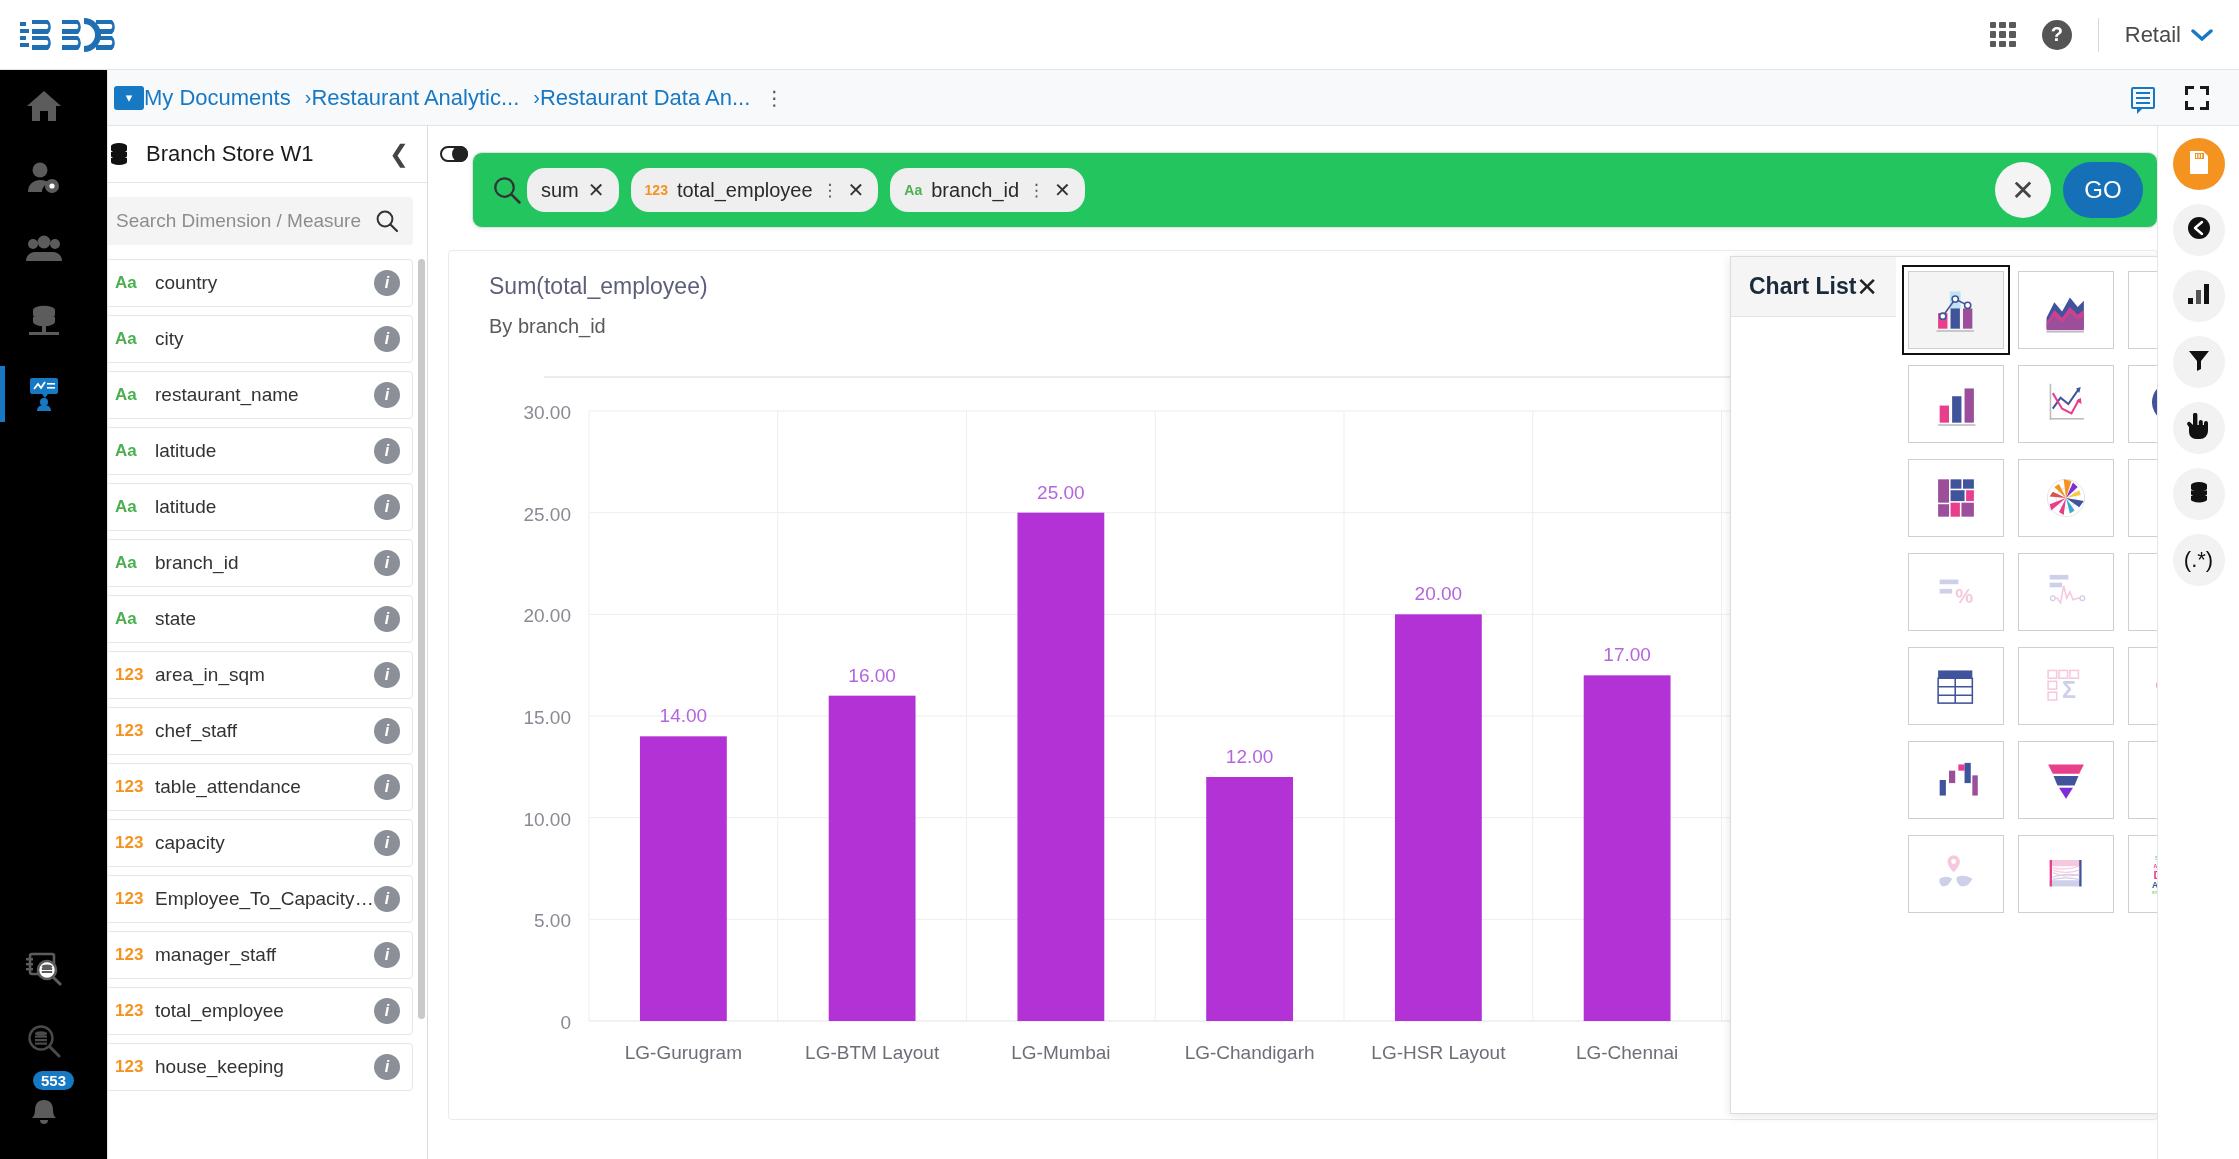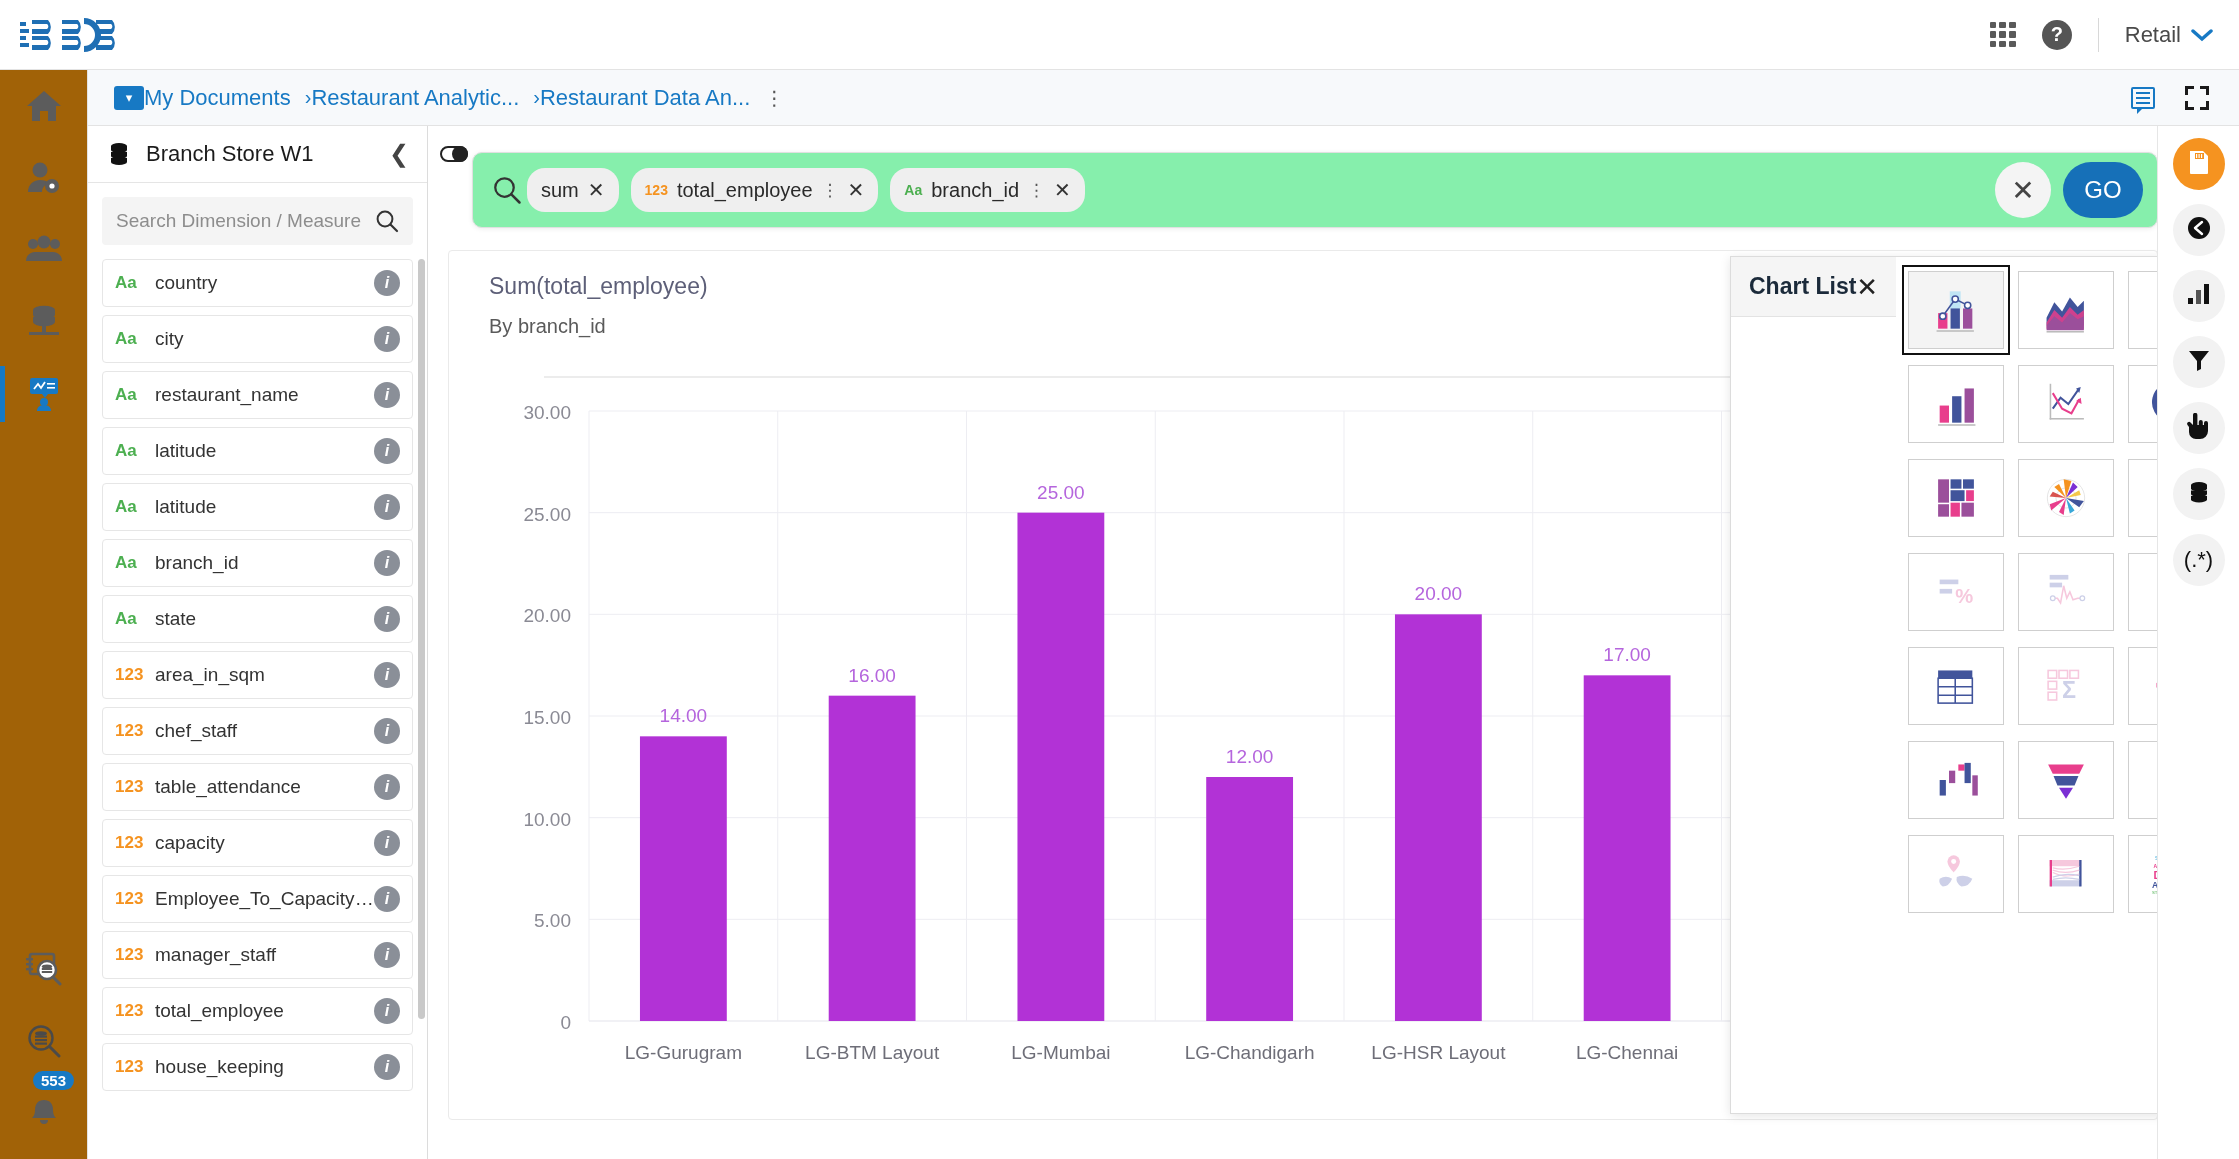--- a/index.html
+++ b/index.html
@@ -24,22 +24,22 @@
   .grid-icon i { background:#5a5a5a; display:block; border-radius:1px;}
   .help-icon {
     width:30px;height:30px;border-radius:50%;background:#555;color:#fff;
     font-size:20px;font-weight:bold;display:flex;align-items:center;justify-content:center;cursor:pointer;
   }
   .vdiv { width:1px;height:34px;background:#d8d8d8; }
   .retail { font-size:22px;color:#4a4a4a; display:flex;align-items:center;gap:10px;cursor:pointer; }
 
   
   .rail {
-    position:absolute; left:0; top:70px; width:88px; height:1089px;
-    background:#a16207; border-right:1px solid #e3e3e3; z-index:35;
+    position:absolute; left:0; top:70px; width:108px; height:1089px;
+    background:#000000; border-right:1px solid #e3e3e3; z-index:35;
   }
   .rail-item {
     position:relative; width:88px; height:72px;
     display:flex;align-items:center;justify-content:center; cursor:pointer;
   }
   .rail-item.active::before {
     content:""; position:absolute; left:0; top:8px; width:5px; height:56px; background:#1779c4;
   }
   .rail-bottom { position:absolute; bottom:10px; left:0; width:88px; }
   .badge {
@@ -107,21 +107,21 @@
     width:26px;height:26px;border-radius:50%;background:#8a8f98;color:#fff;
     font-size:16px;font-style:italic;font-weight:bold;display:flex;align-items:center;justify-content:center;
   }
   .dp-scroll { position:absolute; right:2px; top:0; width:7px; height:760px; background:#c9c9c9; border-radius:4px;}
 
   
   .querywrap {
     position:absolute; left:472px; top:152px; width:1686px; height:76px; z-index:20;
   }
   .querybox {
-    width:100%; height:76px; background:#86efac; border:1px solid #e0e0e0; border-radius:10px;
+    width:100%; height:76px; background:#22c55e; border:1px solid #e0e0e0; border-radius:10px;
     box-shadow:0 1px 5px rgba(0,0,0,.08); display:flex; align-items:center; padding:0 14px;
   }
   .q-search-ico { width:40px; display:flex;justify-content:center; cursor:pointer;}
   .chips { display:flex; align-items:center; gap:12px; flex:1; }
   .chip {
     background:#efefef; border-radius:18px; height:44px; display:flex; align-items:center;
     padding:0 14px; gap:9px; font-size:20px; color:#2a2a2a; cursor:pointer;
   }
   .chip .tag { font-size:14px; font-weight:bold; }
   .chip .tag.num { color:#f59320; }

